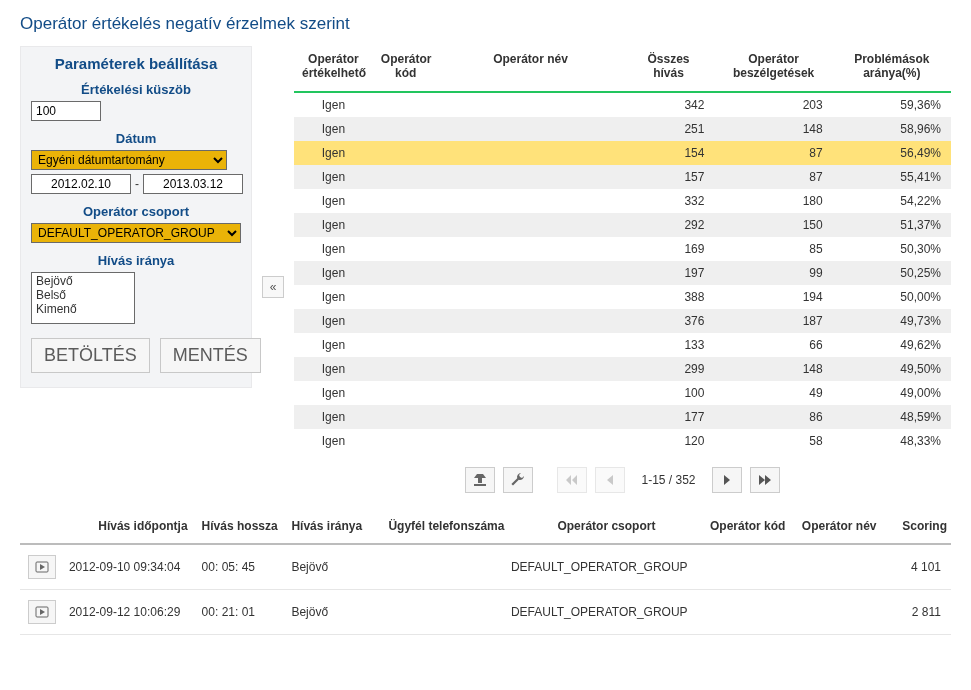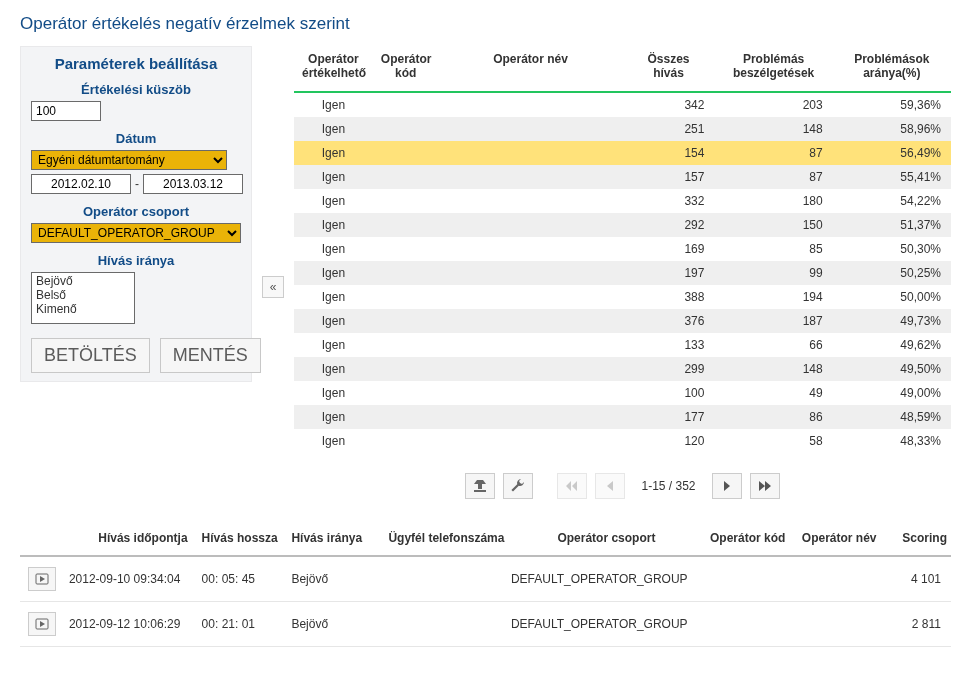--- a/index.html
+++ b/index.html
@@ -20,21 +20,21 @@
   }
   .layout {
     display: flex;
     gap: 10px;
     align-items: flex-start;
   }
   .sidebar {
     width: 232px;
     background: #f3f4f6;
     border: 1px solid #e9e9eb;
-    padding: 8px 10px 8px 10px;
+    padding: 8px 10px 14px 10px;
   }
   .sidebar-title {
     color: #124c87;
     font-size: 15px;
     font-weight: bold;
     text-align: center;
     margin-bottom: 10px;
   }
   .param-label {
     color: #124c87;
@@ -130,21 +130,21 @@
   }
   .pager .pbtn {
     width:30px; height:26px;
     background:#f6f6f6;
     border:1px solid #ccc;
     display:flex; align-items:center; justify-content:center;
     cursor:pointer;
     color:#555;
   }
   .pager .pbtn.disabled { opacity:.45; cursor:default;}
-  .pager-label { font-size:12px; color:#333; margin:12px 8px;}
+  .pager-label { font-size:12px; color:#333; margin:0 8px;}
 
   table.calls {
     width:100%;
     border-collapse:collapse;
     font-size:12px;
     table-layout:fixed;
   }
   table.calls th {
     border-bottom:2px solid #bcbcbc;
     padding:6px 4px 10px 4px;
@@ -233,21 +233,21 @@
         <col class="col-calls">
           <col class="col-prob">
           <col class="col-pct">
       </colgroup>
       <thead>
         <tr>
           <th>Operátor értékelhető</th>
           <th>Operátor kód</th>
           <th>Operátor név</th>
           <th>Összes hívás</th>
-          <th>Problémás beszélgetések</th>
+          <th>Operátor beszélgetések</th>
           <th>Problémások aránya(%)</th>
         </tr>
       </thead>
       <tbody id="ops-body">
           <tr class="stripe-odd">
             <td class="center">Igen</td>
             <td class="left"></td>
             <td class="left"></td>
             <td>342</td>
             <td>203</td>

